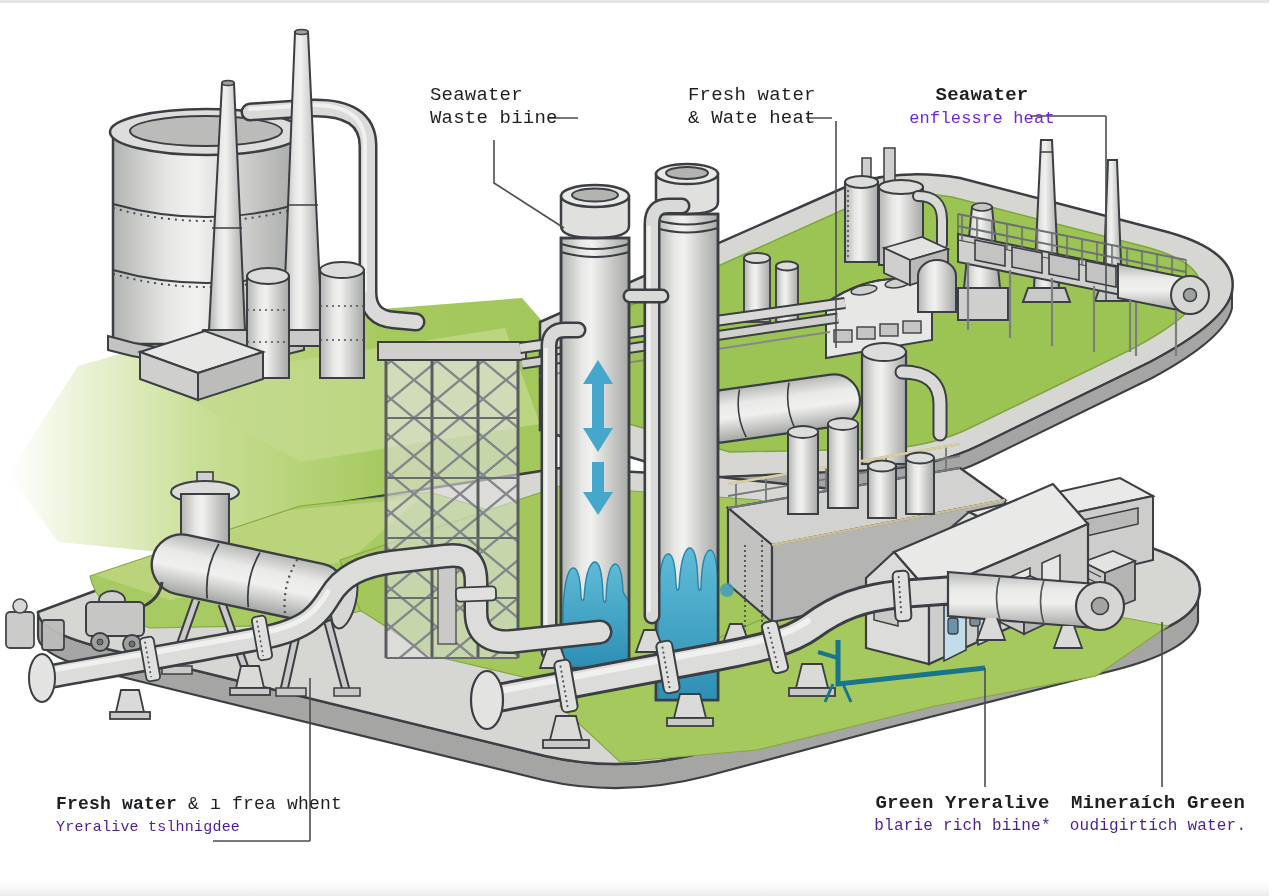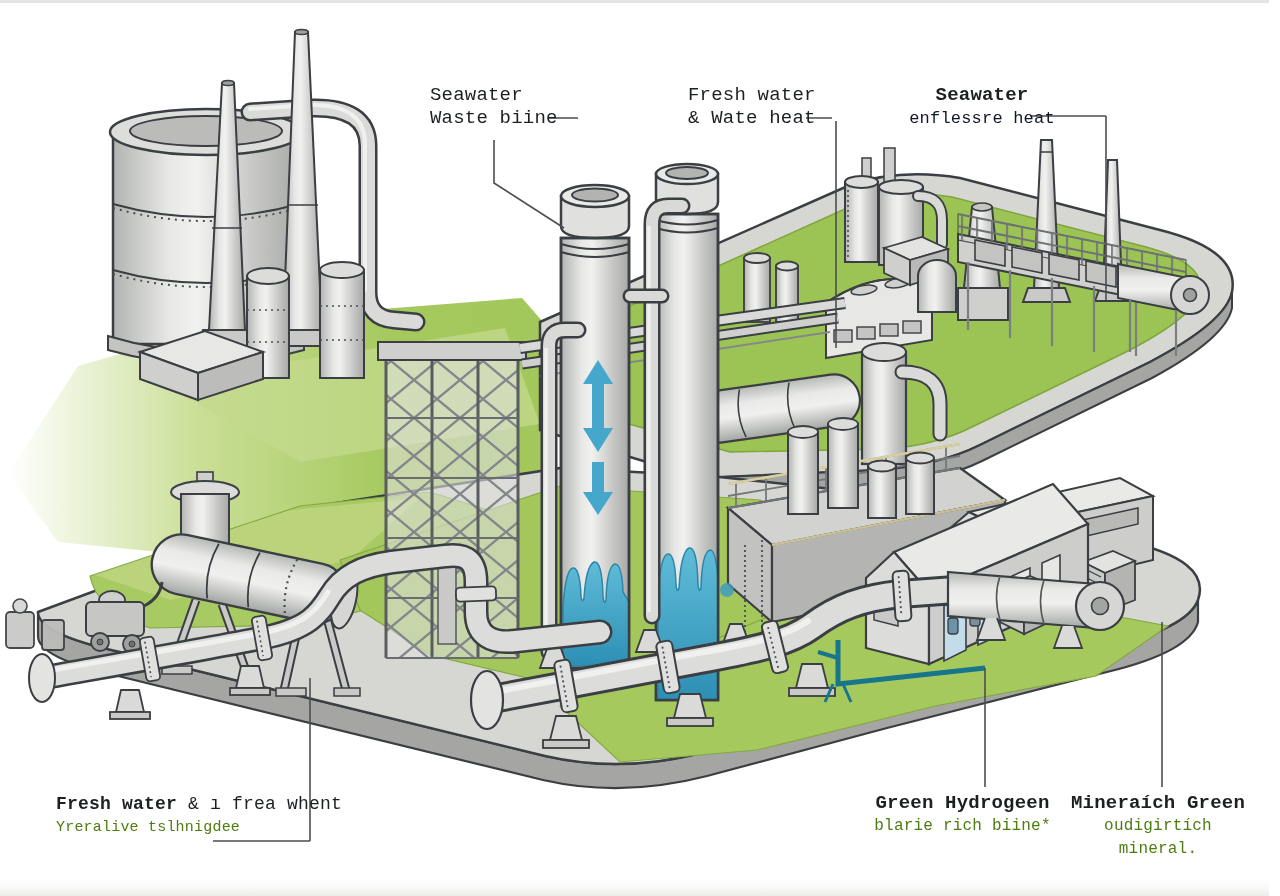--- a/index.html
+++ b/index.html
@@ -1,23 +1,23 @@
 <!DOCTYPE html>
 <html><head>
 <meta charset="utf-8">
 <style>
   html,body{margin:0;padding:0;background:#ffffff;}
   .stage{position:relative;width:1269px;height:896px;background:#ffffff;overflow:hidden;
          font-family:Liberation Mono, monospace;}
   .stage svg{position:absolute;left:0;top:0;}
   .lbl{position:absolute;color:#1d2023;font-size:19px;line-height:23px;letter-spacing:.2px;}
   .lbl .bold{font-weight:bold;}
-  .lbl .sub{font-size:16px;font-weight:normal;color:#4d7c0f;}
+  .lbl .sub{font-size:16px;font-weight:normal;color:#4c1d95;}
   .lbl.center{text-align:center;}
-  .lbl .sub2{font-size:17px;font-weight:normal;color:#0f172a;}
+  .lbl .sub2{font-size:17px;font-weight:normal;color:#6d28d9;}
 </style>
 </head>
 <body>
 
 <div class="stage">
 <svg width="1280" height="896" viewBox="0 0 1280 896">
   <defs>
     <linearGradient id="gMetalV" x1="0" y1="0" x2="1" y2="0">
       <stop offset="0" stop-color="#b2b4b2"></stop>
           <stop offset=".3" stop-color="#e7e8e6"></stop>
@@ -491,21 +491,21 @@
   <div class="bold">Seawater</div>
   <div class="sub2">enflessre heat</div>
 </div>
 
 <div class="lbl" style="left:56px;top:793px;font-size:18px;">
   <div><span class="bold">Fresh water</span><span> &amp; ı frea whent</span></div>
   <div class="sub" style="font-size:15px;">Yreralive tslhnigdee</div>
 </div>
 
 <div class="lbl center" style="left:860px;top:792px;width:205px;">
-  <div class="bold">Green Hydrogeen</div>
+  <div class="bold">Green Yreralive</div>
   <div class="sub">blarie rich biine*</div>
 </div>
 
 <div class="lbl center" style="left:1063px;top:792px;width:190px;">
   <div class="bold">Mineraích Green</div>
-  <div class="sub">oudigirtích mineral.</div>
+  <div class="sub">oudigirtích water.</div>
 </div>
 </div>
 
 </body></html>

